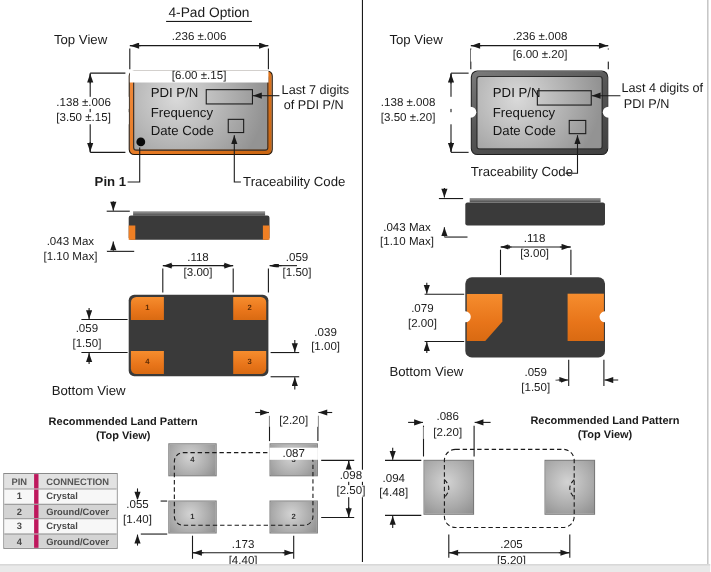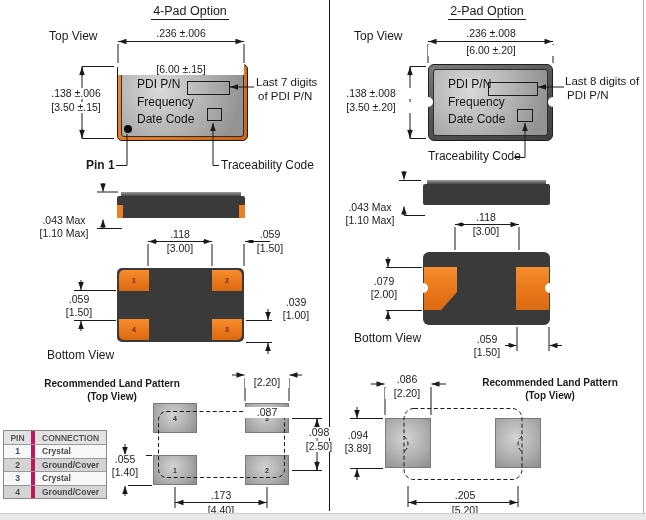--- a/index.html
+++ b/index.html
@@ -318,45 +318,43 @@
   <div class="landtitle" style="left:36px;top:391px;width:152px;">(Top View)</div>
   <div class="dim" style="left:245px;top:363px;width:44px;margin-top:44px;">.087</div>
   <div class="dim" style="left:245px;top:377px;width:44px;">[2.20]</div>
   <div class="dim" style="left:300px;top:427px;width:38px;">.098</div>
   <div class="dim" style="left:298px;top:441px;width:42px;">[2.50]</div>
   <div class="dim" style="left:104px;top:454px;width:42px;">.055</div>
   <div class="dim" style="left:102px;top:467px;width:46px;">[1.40]</div>
   <div class="dim" style="left:198px;top:490px;width:46px;">.173</div>
   <div class="dim" style="left:196px;top:505px;width:50px;">[4.40]</div>
 
-  <div class="title" style="left:425px;top:4px;width:124px;">
-    <span>2-Pad Option</span></div>
   <div class="lbl" style="left:354px;top:30px;">Top View</div>
   <div class="dim" style="left:428px;top:28px;width:126px;">.236 ±.008</div>
   <div class="dim" style="left:428px;top:45px;width:126px;">[6.00 ±.20]</div>
   <div class="dim" style="left:330px;top:88px;width:82px;">.138 ±.008</div>
   <div class="dim" style="left:330px;top:102px;width:82px;">[3.50 ±.20]</div>
-  <div class="callout" style="left:565px;top:75px;">Last 8 digits of</div>
+  <div class="callout" style="left:565px;top:75px;">Last 4 digits of</div>
   <div class="callout" style="left:567px;top:89px;">PDI P/N</div>
   <div class="lbl" style="left:428px;top:150px;">Traceability Code</div>
   <div class="dim" style="left:340px;top:202px;width:60px;">.043 Max</div>
   <div class="dim" style="left:337px;top:215px;width:66px;">[1.10 Max]</div>
   <div class="dim" style="left:462px;top:212px;width:48px;">.118</div>
   <div class="dim" style="left:462px;top:226px;width:48px;">[3.00]</div>
   <div class="dim" style="left:364px;top:276px;width:40px;">.079</div>
   <div class="dim" style="left:362px;top:289px;width:44px;">[2.00]</div>
   <div class="lbl" style="left:354px;top:332px;">Bottom View</div>
   <div class="dim" style="left:467px;top:334px;width:40px;">.059</div>
   <div class="dim" style="left:464px;top:347px;width:46px;">[1.50]</div>
   <div class="landtitle" style="left:468px;top:377px;width:164px;">Recommended Land Pattern</div>
   <div class="landtitle" style="left:468px;top:390px;width:164px;">(Top View)</div>
   <div class="dim" style="left:387px;top:374px;width:40px;">.086</div>
   <div class="dim" style="left:385px;top:388px;width:44px;">[2.20]</div>
   <div class="dim" style="left:338px;top:430px;width:40px;">.094</div>
-  <div class="dim" style="left:335px;top:443px;width:46px;">[3.89]</div>
+  <div class="dim" style="left:335px;top:443px;width:46px;">[4.48]</div>
   <div class="dim" style="left:441px;top:490px;width:48px;">.205</div>
   <div class="dim" style="left:439px;top:505px;width:52px;">[5.20]</div>
 
   <div id="pintable">
     <div class="tr">
       <div class="c1">PIN</div>
       <div class="c2">CONNECTION</div>
     </div>
     <div class="tr norm">
       <div class="c1">1</div>

